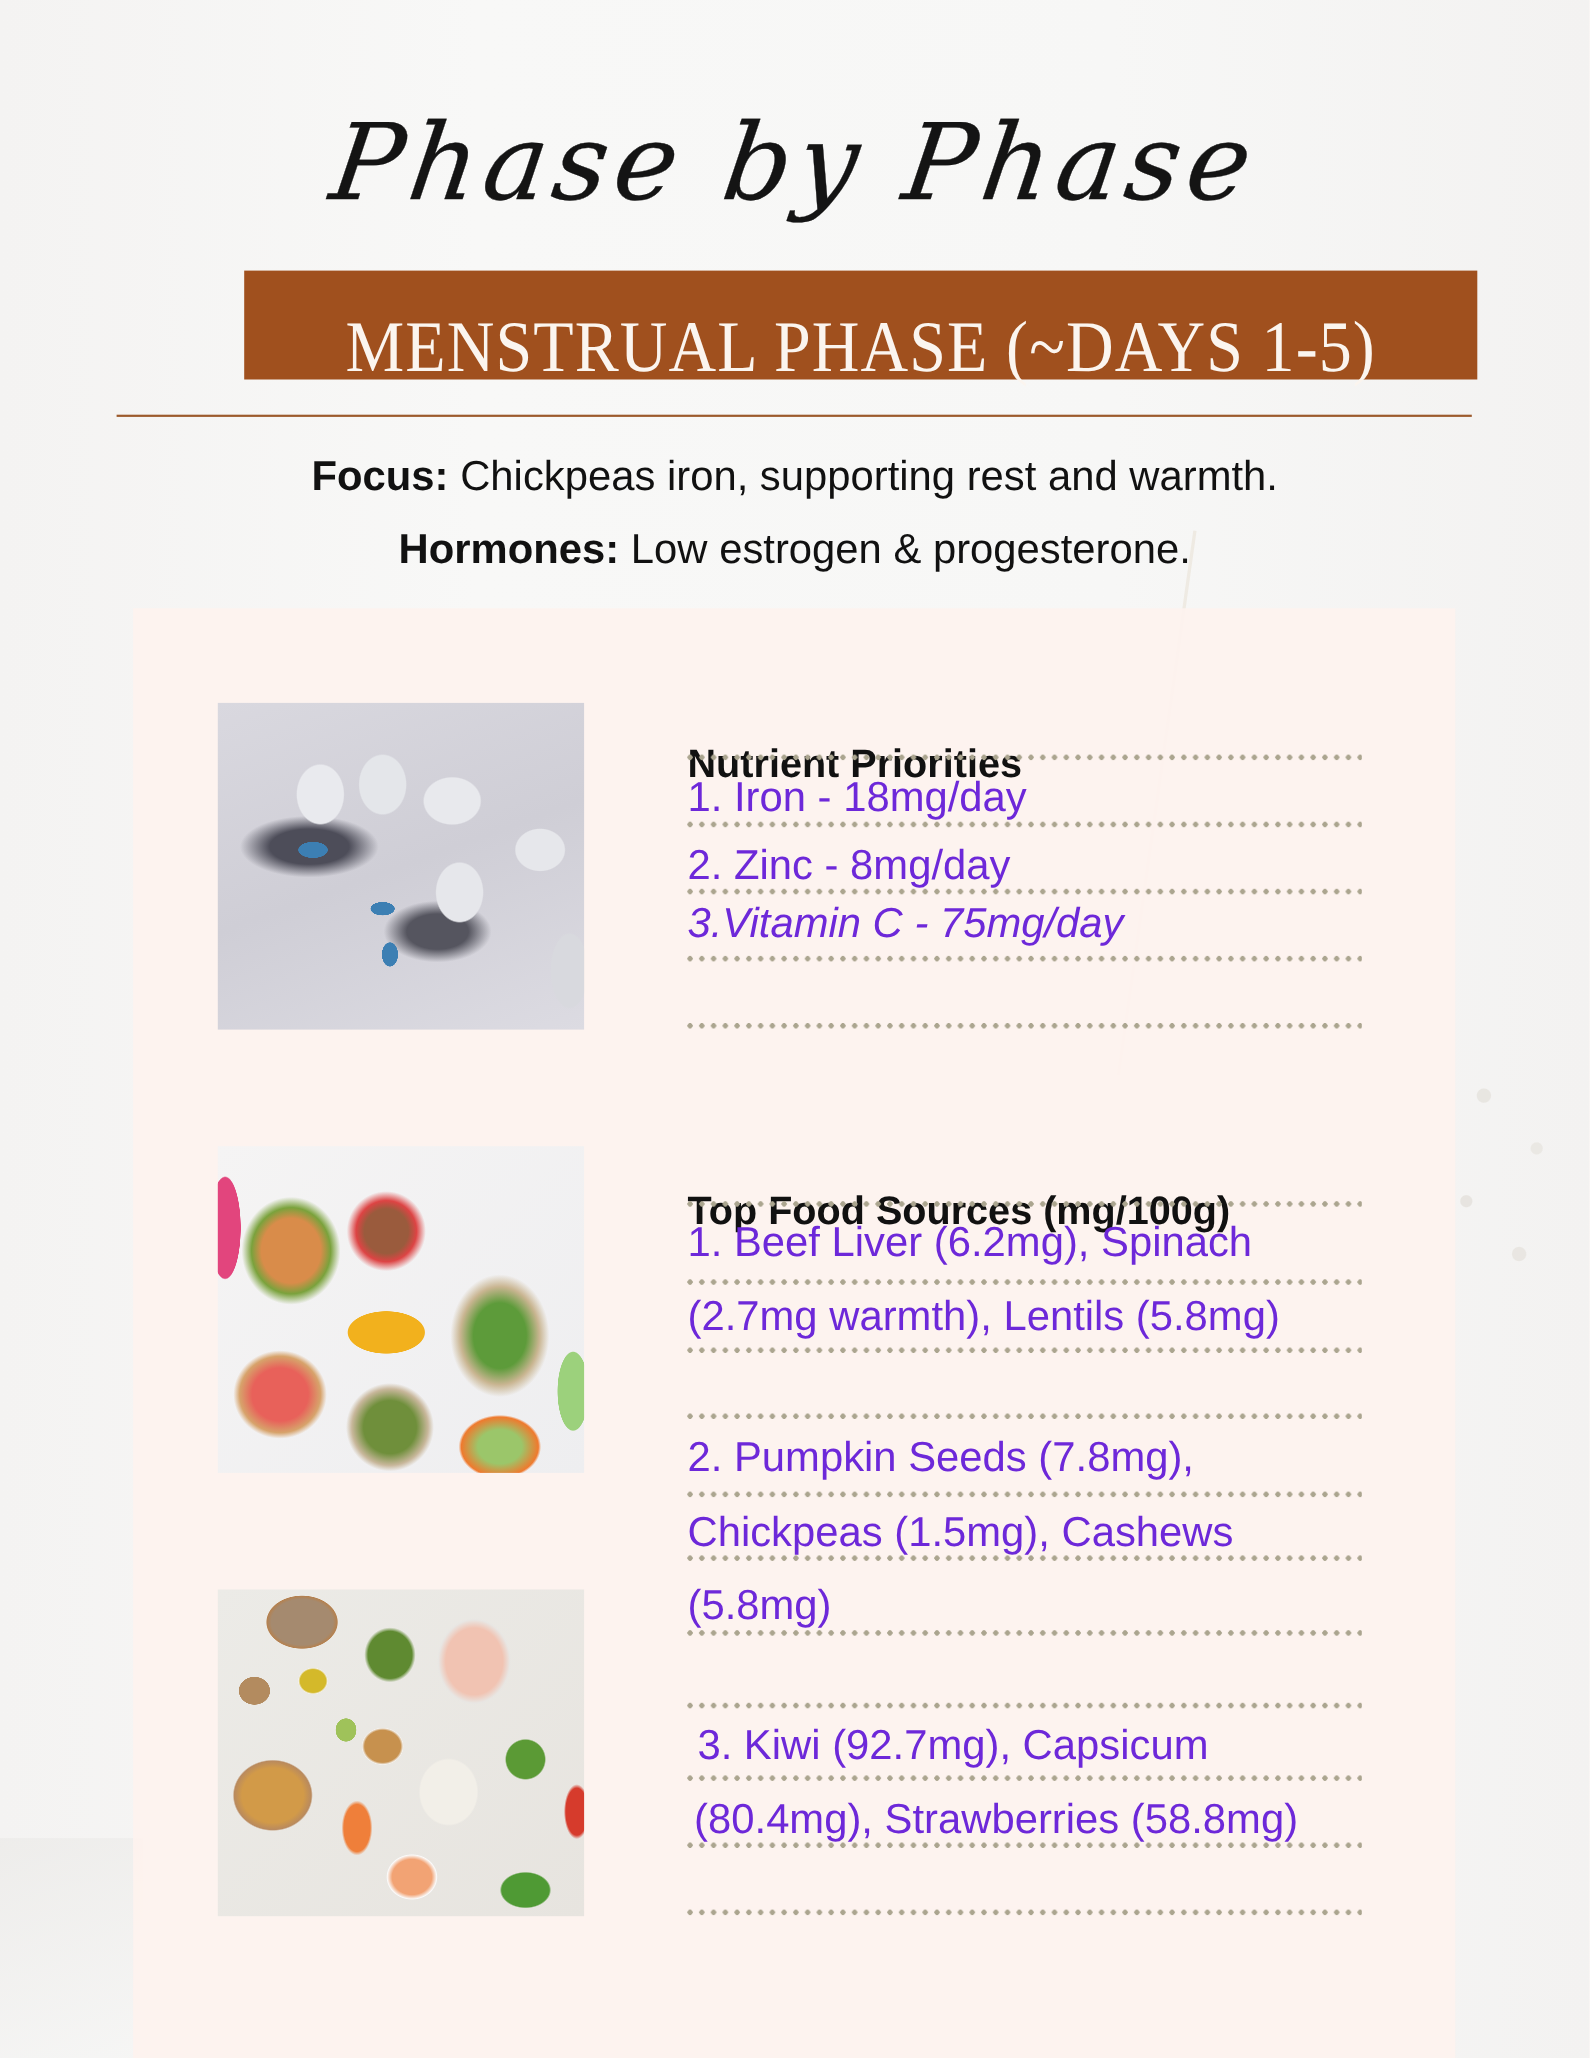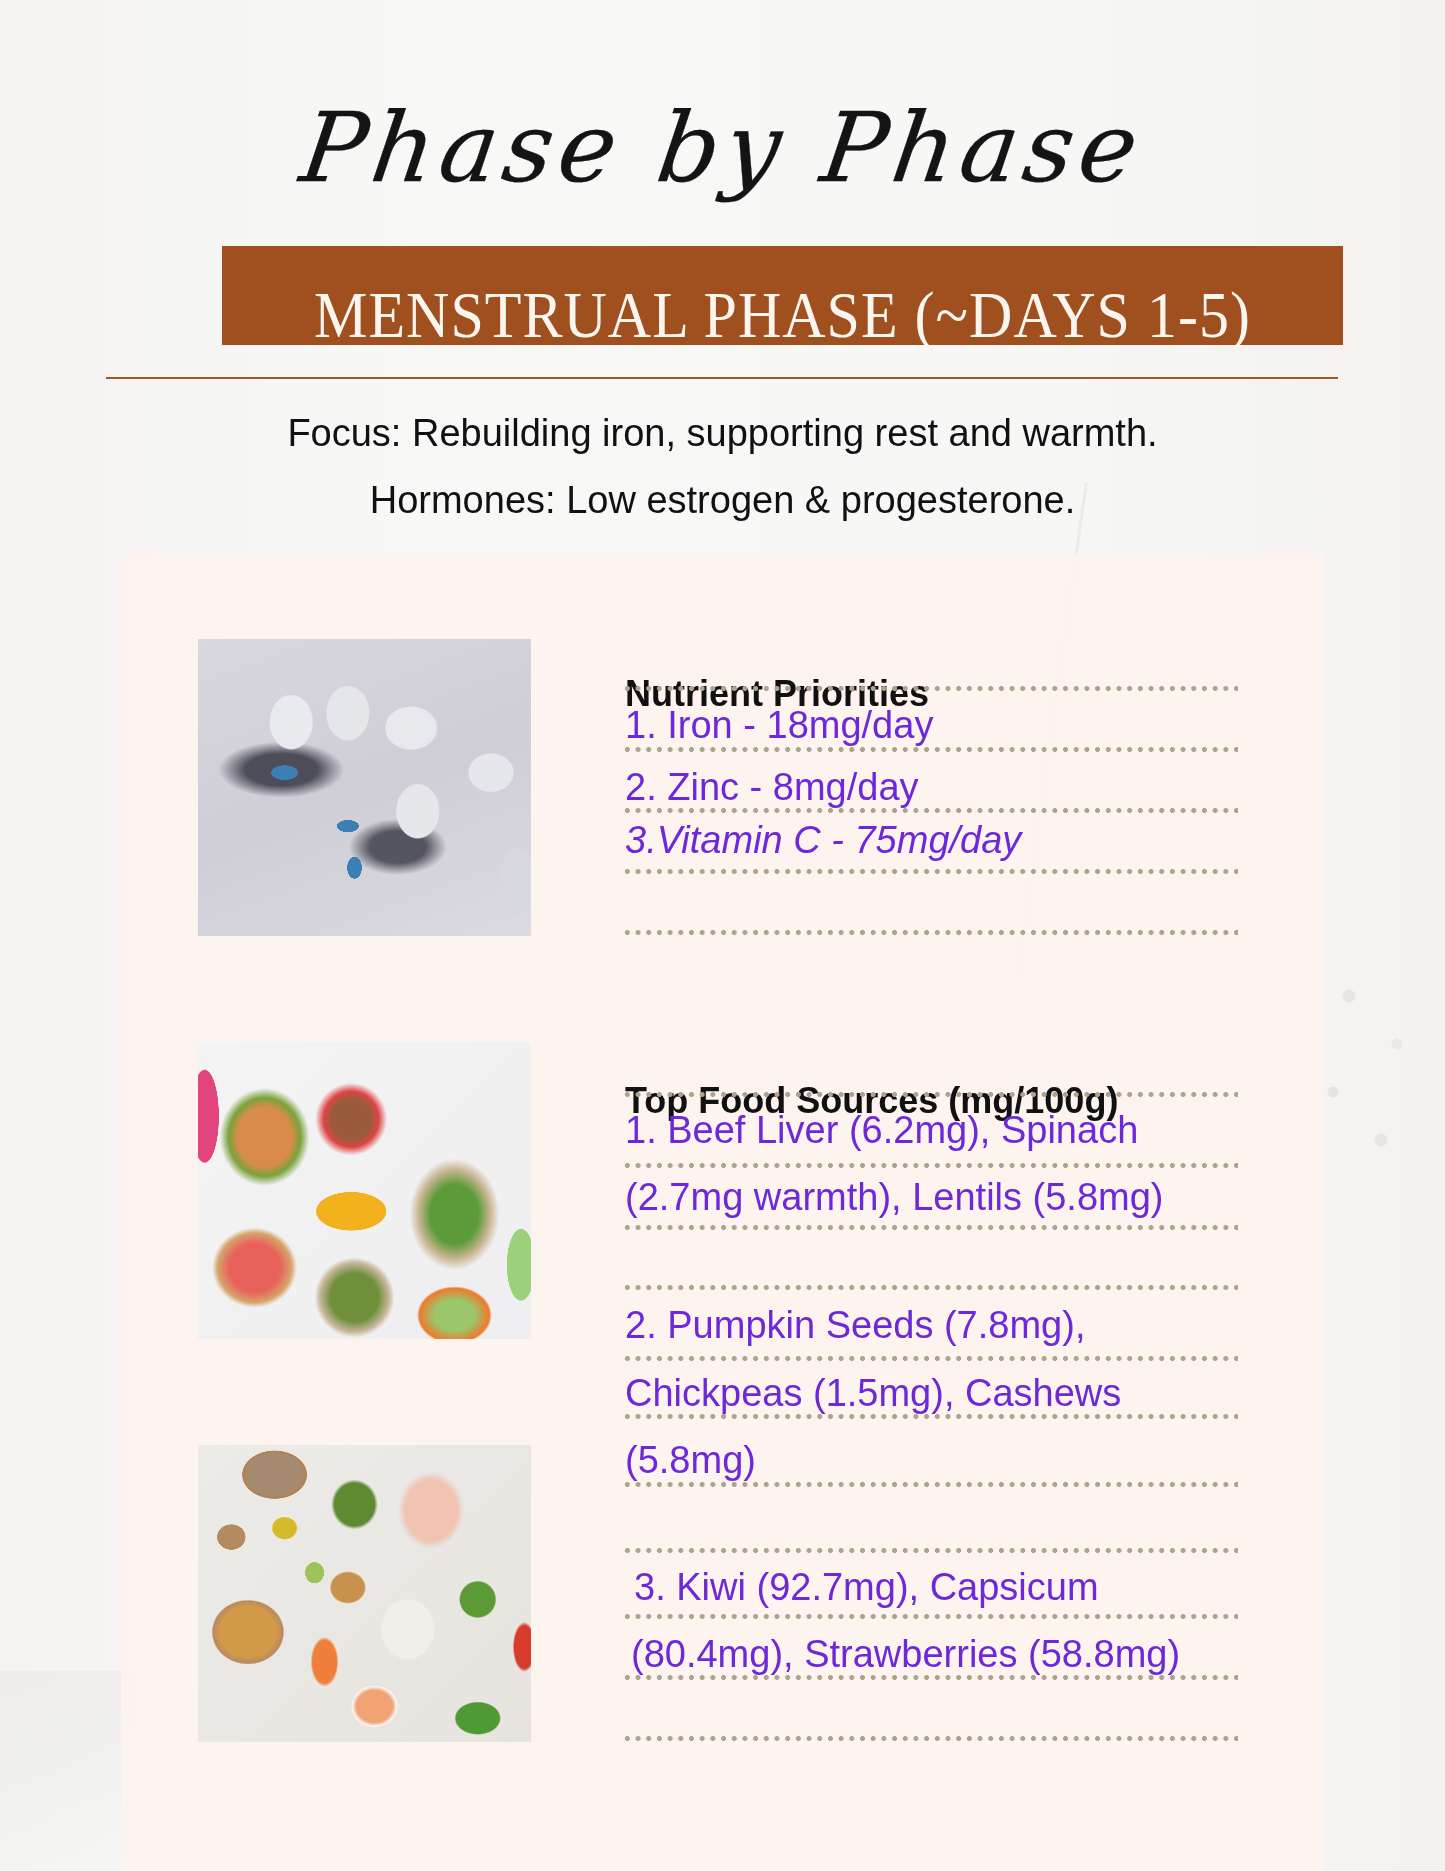--- a/index.html
+++ b/index.html
@@ -33,21 +33,21 @@
     .phase-banner span {
       font-family:"Liberation Serif", serif; color:#fbf5ef; font-size:60px;
       letter-spacing:1px; font-weight:400; line-height:1; transform:scaleY(1.1);
     }
     .rule { position:absolute; left:106px; top:377px; width:1232px; height:2px; background:#9c5a2c; }
 
     .meta-line {
       position:absolute; left:0; width:1445px; text-align:center;
       font-family:"Liberation Sans", sans-serif; font-size:38px; color:#111;
     }
-    .meta-line b { font-weight:400; }
+    .meta-line b { font-weight:700; }
     .meta-focus { top:412px; }
     .meta-hormones { top:479px; }
 
     .panel {
       position:absolute; left:121px; top:553px; width:1202px; height:1318px;
       background:rgba(253,242,238,0.94);
     }
 
     .photo {
       position:absolute; left:198px; width:333px; height:297px; overflow:hidden;
@@ -122,21 +122,21 @@
 
 <div class="script-title">Phase by Phase</div>
 
 <div class="phase-banner">
   <span>MENSTRUAL PHASE (~DAYS 1-5)</span>
 </div>
 
 <div class="rule"></div>
 
 <div class="meta-line meta-focus">
-  <b>Focus:</b><span> Rebuilding iron, supporting rest and warmth.</span>
+  <b>Focus:</b><span> Chickpeas iron, supporting rest and warmth.</span>
 </div>
 <div class="meta-line meta-hormones">
   <b>Hormones:</b><span> Low estrogen &amp; progesterone.</span>
 </div>
 
 <div class="panel"></div>
 
 <div class="photo photo-supplements" title="Supplement bottles with blue pills"></div>
 <div class="photo photo-mealprep" title="Meal prep containers with chicken, vegetables and fruit"></div>
 <div class="photo photo-ingredients" title="Raw ingredients: grains, nuts, pasta, chicken, carrots, shrimp"></div>

